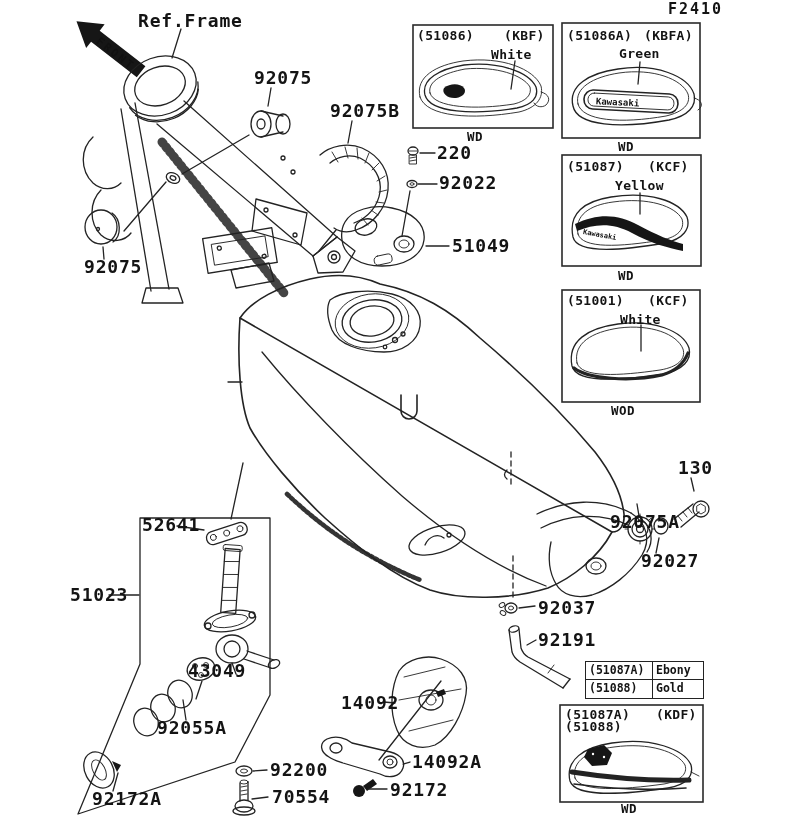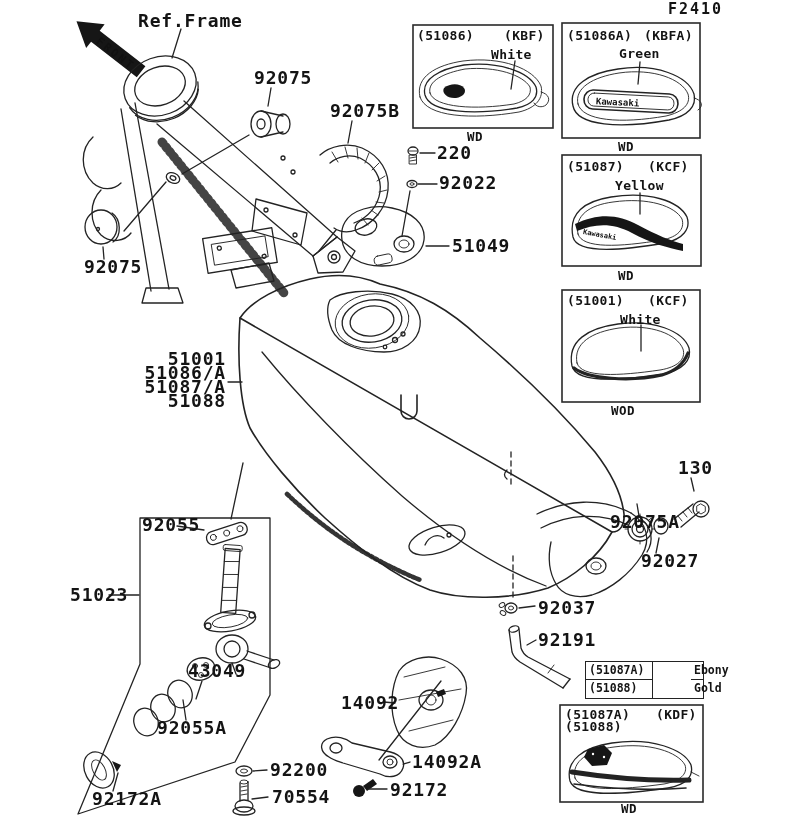--- a/index.html
+++ b/index.html
@@ -22,21 +22,21 @@
        white-space:nowrap;line-height:14px;}
   .s12{font-size:13px;letter-spacing:0.3px;}
   .foot{font-size:12.5px;letter-spacing:0.5px;}
   .code{font-size:13px;letter-spacing:2px;}
   .tankblock{text-align:right;width:88px;}
   .ctable{position:absolute;left:585px;top:661px;display:grid;
           grid-template-columns:67px 50px;grid-auto-rows:18px;
           border:1.6px solid #232323;font-size:11.5px;font-weight:bold;}
   .ctable .cell{border-right:1.4px solid #232323;border-bottom:1.4px solid #232323;
                 padding:1px 3px 0 3px;white-space:nowrap;}
-  .ctable .cell:nth-child(2n){border-right:none;margin-left:38px;}
+  .ctable .cell:nth-child(2n){border-right:none;}
   .ctable .cell:nth-child(n+3){border-bottom:none;}
 </style>
 </head>
 <body>
 
 <div class="stage">
 
 <svg width="800" height="840" viewBox="0 0 800 840">
 
   <g transform="rotate(38 108 46)">
@@ -331,28 +331,22 @@
 
 <div class="lbl code" style="left:668px;top:2px;font-size:15px">F2410</div>
 <div class="lbl" style="left:138px;top:14px">Ref.Frame</div>
 <div class="lbl" style="left:254px;top:71px">92075</div>
 <div class="lbl" style="left:330px;top:104px">92075B</div>
 <div class="lbl" style="left:437px;top:146px">220</div>
 <div class="lbl" style="left:439px;top:176px">92022</div>
 <div class="lbl" style="left:452px;top:239px">51049</div>
 <div class="lbl" style="left:84px;top:260px">92075</div>
 
-<div class="lbl tankblock" style="left:138px;top:352px">
-  <div>51001</div>
-  <div>51086/A</div>
-  <div>51087/A</div>
-  <div>51088</div>
-</div>
-
-<div class="lbl" style="left:142px;top:518px">92055</div>
+
+<div class="lbl" style="left:142px;top:518px">52641</div>
 <div class="lbl" style="left:70px;top:588px">51023</div>
 <div class="lbl" style="left:188px;top:664px">43049</div>
 <div class="lbl" style="left:157px;top:721px">92055A</div>
 <div class="lbl" style="left:92px;top:792px">92172A</div>
 <div class="lbl" style="left:270px;top:763px">92200</div>
 <div class="lbl" style="left:272px;top:790px">70554</div>
 <div class="lbl" style="left:341px;top:696px">14092</div>
 <div class="lbl" style="left:412px;top:755px">14092A</div>
 <div class="lbl" style="left:390px;top:783px">92172</div>
 <div class="lbl" style="left:538px;top:601px">92037</div>

